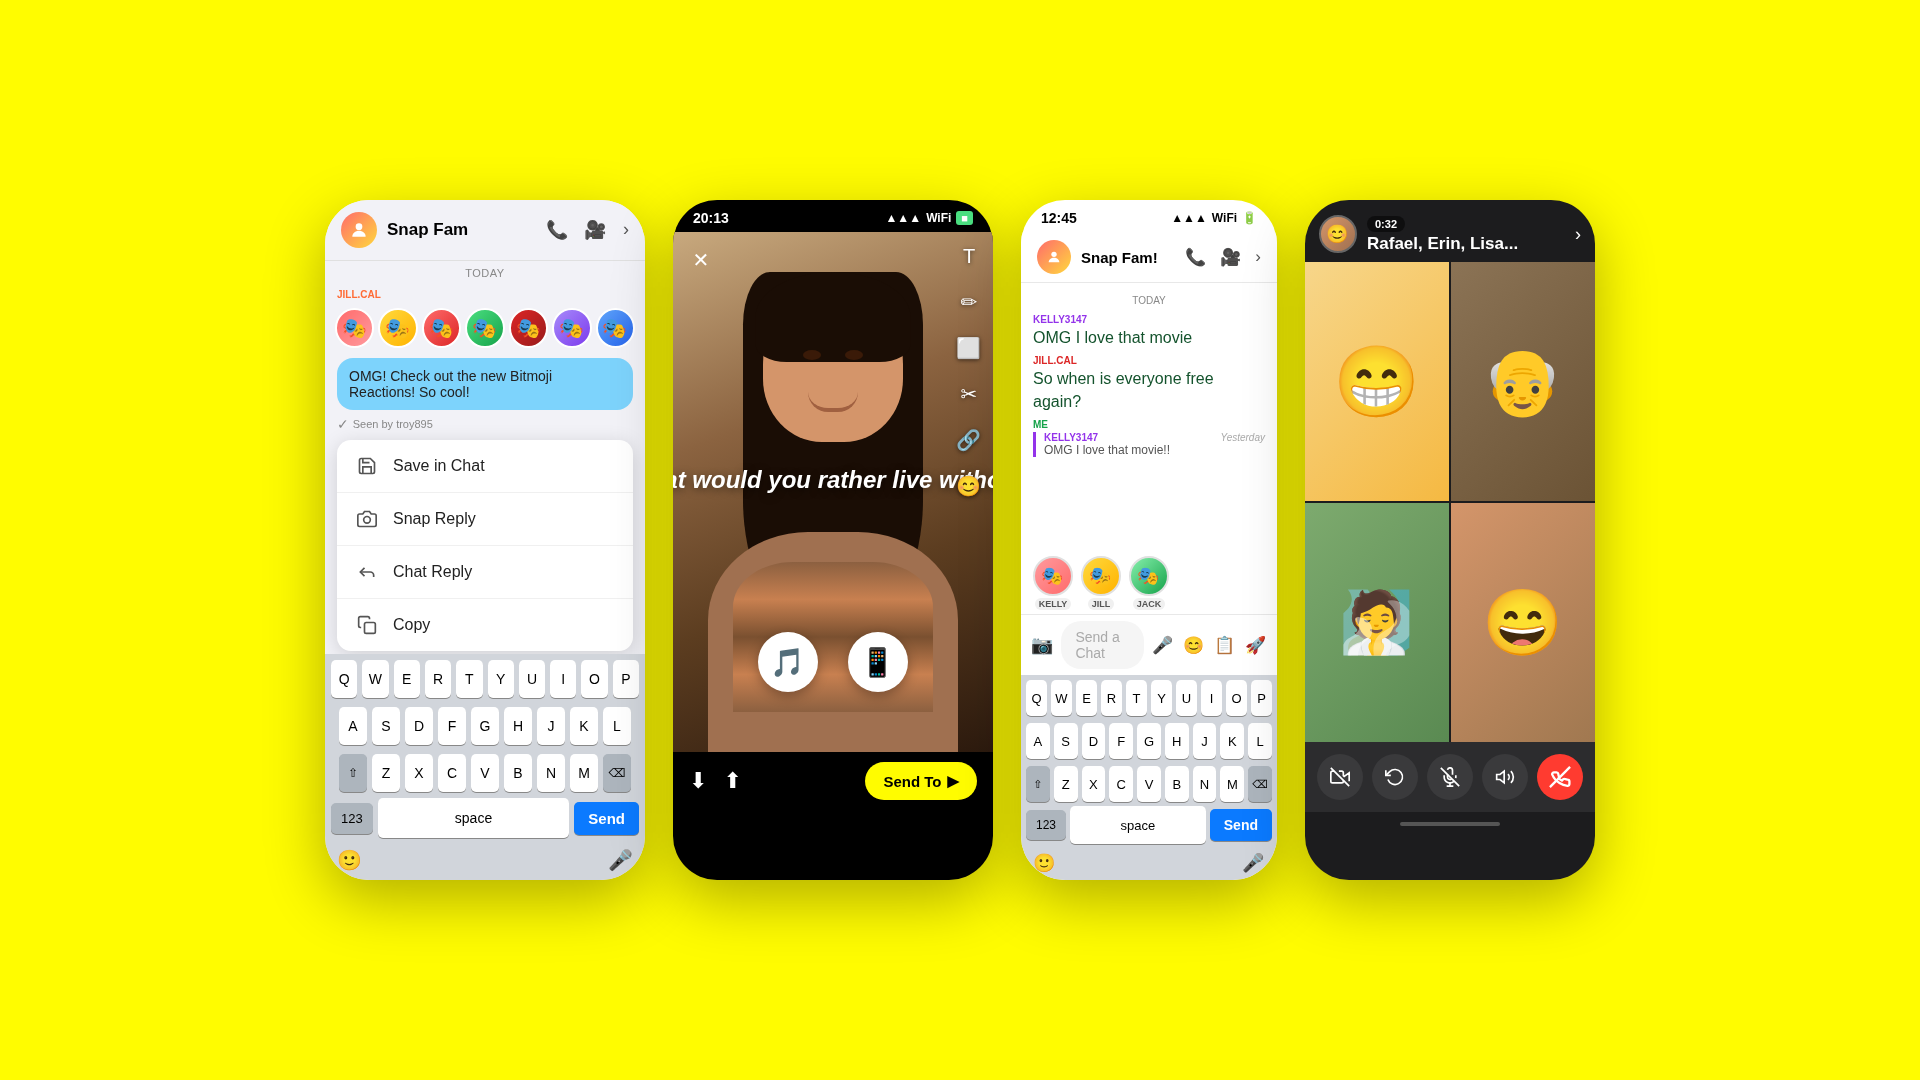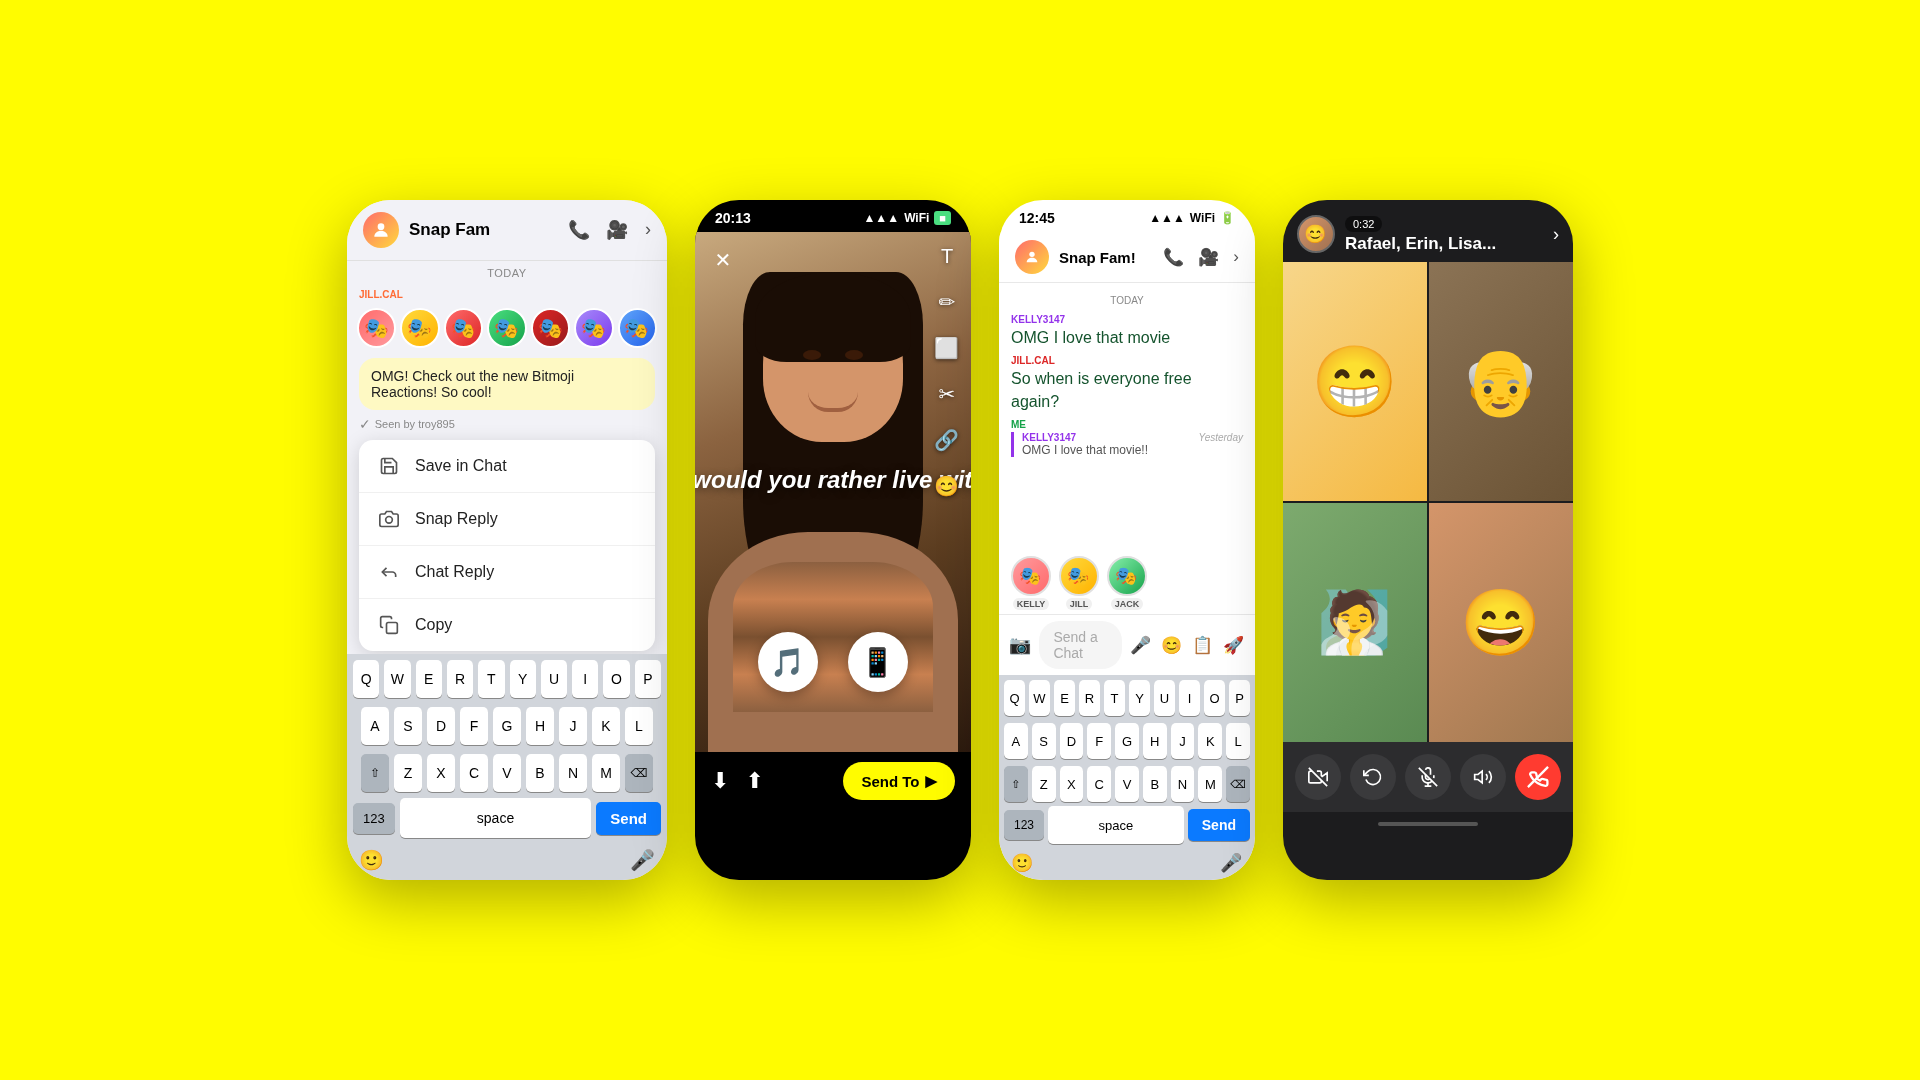--- a/index.html
+++ b/index.html
@@ -31,21 +31,21 @@
 
     
     .phone-1 {
       width: 320px;
       height: 680px;
       background: #f2f2f7;
     }
 
     
     .phone-2 {
-      width: 276px;
+      width: 320px;
       height: 680px;
       background: #000;
     }
 
     
     .phone-3 {
       width: 256px;
       height: 680px;
       background: #fff;
     }
@@ -113,21 +113,21 @@
       border-radius: 50%;
       border: 2px solid #fff;
       overflow: hidden;
       display: flex;
       align-items: center;
       justify-content: center;
       font-size: 20px;
     }
     .p1-message-bubble {
       margin: 4px 12px 4px;
-      background: #fef9c3;
+      background: #7dd3fc;
       border-radius: 16px;
       padding: 10px 12px;
       font-size: 14px;
       color: #222;
     }
     .p1-seen {
       padding: 2px 12px;
       display: flex;
       align-items: center;
       gap: 4px;
@@ -554,21 +554,21 @@
       display: flex;
       align-items: center;
       gap: 10px;
     }
     .p4-timer {
       background: rgba(0,0,0,0.5);
       color: #fff;
       font-size: 11px;
       padding: 2px 8px;
       border-radius: 10px;
-      font-weight: 400;
+      font-weight: 700;
     }
     .p4-call-title {
       flex: 1;
       color: #fff;
       font-size: 17px;
       font-weight: 700;
     }
     .p4-chevron {
       color: #fff;
       font-size: 18px;

